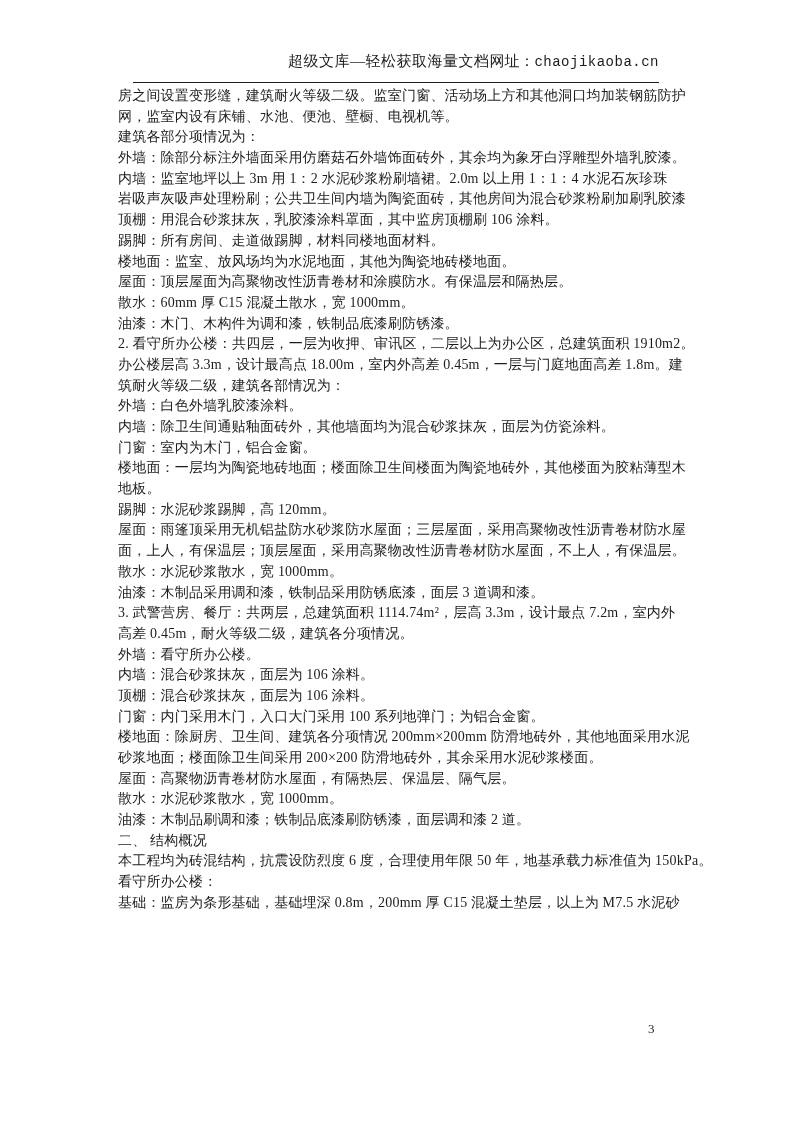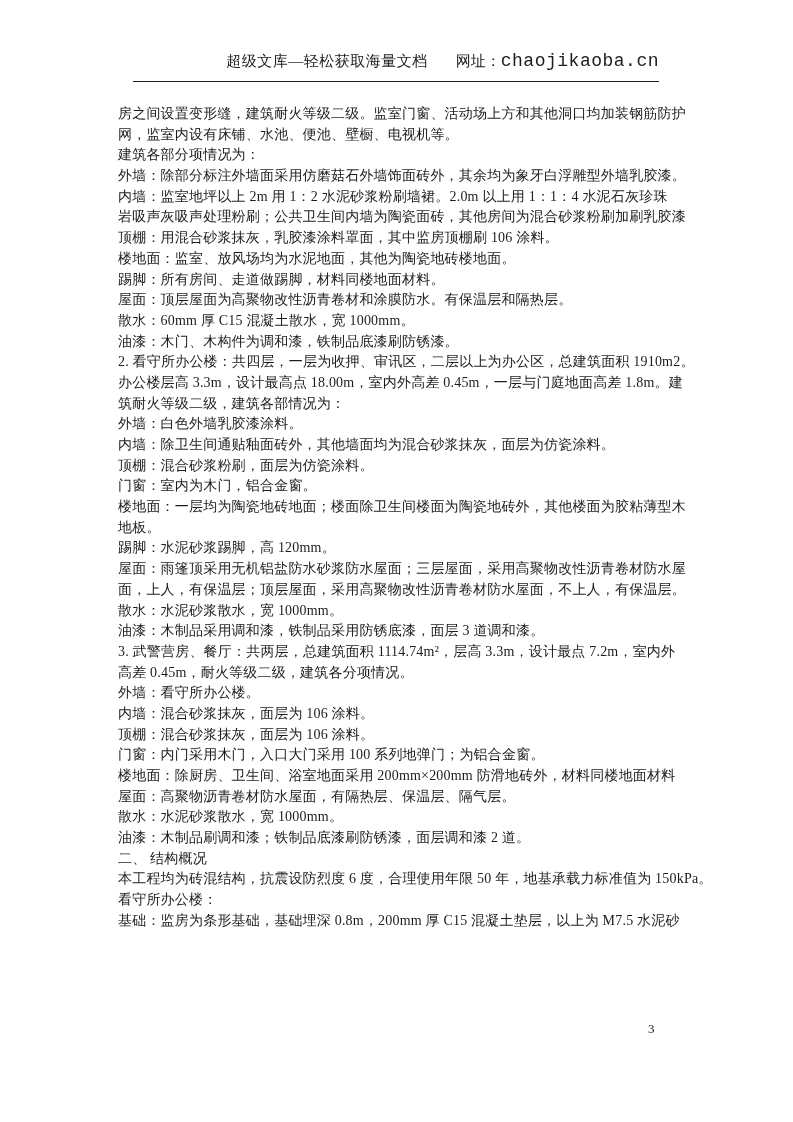--- a/index.html
+++ b/index.html
@@ -26,30 +26,29 @@
     font-size: 15px;
     line-height: 21px;
     padding-bottom: 9px;
     border-bottom: 1.5px solid #1c1c1c;
     white-space: nowrap;
   }
   .doc-header .site-name {
     letter-spacing: 0.5px;
   }
   .doc-header .url-label {
-    margin-left: 28px;
   }
   .doc-header .url {
     font-family: "Liberation Mono", "DejaVu Sans Mono", monospace;
-    font-size: 18px;
+    font-size: 14px;
     letter-spacing: 0.5px;
   }
   .doc-body {
     position: absolute;
-    top: 104px;
+    top: 86px;
     left: 118px;
     width: 574px;
     font-size: 14px;
   }
   .doc-body .line {
     height: 20.7px;
     line-height: 20.7px;
     white-space: nowrap;
     letter-spacing: 0.2px;
   }
@@ -68,49 +67,49 @@
 
   <div class="doc-header">
     <span class="site-name">超级文库—轻松获取海量文档</span><span class="url-label">网址：</span><span class="url">chaojikaoba.cn</span>
   </div>
 
   <div class="doc-body">
       <div class="line">房之间设置变形缝，建筑耐火等级二级。监室门窗、活动场上方和其他洞口均加装钢筋防护</div>
       <div class="line">网，监室内设有床铺、水池、便池、壁橱、电视机等。</div>
       <div class="line">建筑各部分项情况为：</div>
       <div class="line">外墙：除部分标注外墙面采用仿磨菇石外墙饰面砖外，其余均为象牙白浮雕型外墙乳胶漆。</div>
-      <div class="line">内墙：监室地坪以上 2m 用 1：2 水泥砂浆粉刷墙裙。2.0m 以上用 1：1：4 水泥石灰珍珠</div>
+      <div class="line">内墙：监室地坪以上 3m 用 1：2 水泥砂浆粉刷墙裙。2.0m 以上用 1：1：4 水泥石灰珍珠</div>
       <div class="line">岩吸声灰吸声处理粉刷；公共卫生间内墙为陶瓷面砖，其他房间为混合砂浆粉刷加刷乳胶漆</div>
       <div class="line">顶棚：用混合砂浆抹灰，乳胶漆涂料罩面，其中监房顶棚刷 106 涂料。</div>
+      <div class="line">踢脚：所有房间、走道做踢脚，材料同楼地面材料。</div>
       <div class="line">楼地面：监室、放风场均为水泥地面，其他为陶瓷地砖楼地面。</div>
-      <div class="line">踢脚：所有房间、走道做踢脚，材料同楼地面材料。</div>
       <div class="line">屋面：顶层屋面为高聚物改性沥青卷材和涂膜防水。有保温层和隔热层。</div>
       <div class="line">散水：60mm 厚 C15 混凝土散水，宽 1000mm。</div>
       <div class="line">油漆：木门、木构件为调和漆，铁制品底漆刷防锈漆。</div>
       <div class="line">2. 看守所办公楼：共四层，一层为收押、审讯区，二层以上为办公区，总建筑面积 1910m2。</div>
       <div class="line">办公楼层高 3.3m，设计最高点 18.00m，室内外高差 0.45m，一层与门庭地面高差 1.8m。建</div>
       <div class="line">筑耐火等级二级，建筑各部情况为：</div>
       <div class="line">外墙：白色外墙乳胶漆涂料。</div>
       <div class="line">内墙：除卫生间通贴釉面砖外，其他墙面均为混合砂浆抹灰，面层为仿瓷涂料。</div>
-      <div class="line">顶棚：混合砂浆粉刷，面层为仿瓷涂料。</div>
       <div class="line">门窗：室内为木门，铝合金窗。</div>
       <div class="line">楼地面：一层均为陶瓷地砖地面；楼面除卫生间楼面为陶瓷地砖外，其他楼面为胶粘薄型木</div>
       <div class="line">地板。</div>
       <div class="line">踢脚：水泥砂浆踢脚，高 120mm。</div>
       <div class="line">屋面：雨篷顶采用无机铝盐防水砂浆防水屋面；三层屋面，采用高聚物改性沥青卷材防水屋</div>
       <div class="line">面，上人，有保温层；顶层屋面，采用高聚物改性沥青卷材防水屋面，不上人，有保温层。</div>
       <div class="line">散水：水泥砂浆散水，宽 1000mm。</div>
       <div class="line">油漆：木制品采用调和漆，铁制品采用防锈底漆，面层 3 道调和漆。</div>
       <div class="line">3. 武警营房、餐厅：共两层，总建筑面积 1114.74m²，层高 3.3m，设计最点 7.2m，室内外</div>
       <div class="line">高差 0.45m，耐火等级二级，建筑各分项情况。</div>
       <div class="line">外墙：看守所办公楼。</div>
       <div class="line">内墙：混合砂浆抹灰，面层为 106 涂料。</div>
       <div class="line">顶棚：混合砂浆抹灰，面层为 106 涂料。</div>
       <div class="line">门窗：内门采用木门，入口大门采用 100 系列地弹门；为铝合金窗。</div>
-      <div class="line">楼地面：除厨房、卫生间、浴室地面采用 200mm×200mm 防滑地砖外，材料同楼地面材料</div>
+      <div class="line">楼地面：除厨房、卫生间、建筑各分项情况 200mm×200mm 防滑地砖外，其他地面采用水泥</div>
+      <div class="line">砂浆地面；楼面除卫生间采用 200×200 防滑地砖外，其余采用水泥砂浆楼面。</div>
       <div class="line">屋面：高聚物沥青卷材防水屋面，有隔热层、保温层、隔气层。</div>
       <div class="line">散水：水泥砂浆散水，宽 1000mm。</div>
       <div class="line">油漆：木制品刷调和漆；铁制品底漆刷防锈漆，面层调和漆 2 道。</div>
       <div class="line">二、 结构概况</div>
       <div class="line">本工程均为砖混结构，抗震设防烈度 6 度，合理使用年限 50 年，地基承载力标准值为 150kPa。</div>
       <div class="line">看守所办公楼：</div>
       <div class="line">基础：监房为条形基础，基础埋深 0.8m，200mm 厚 C15 混凝土垫层，以上为 M7.5 水泥砂</div>
     </div>
 
   <div class="page-number">3</div>

